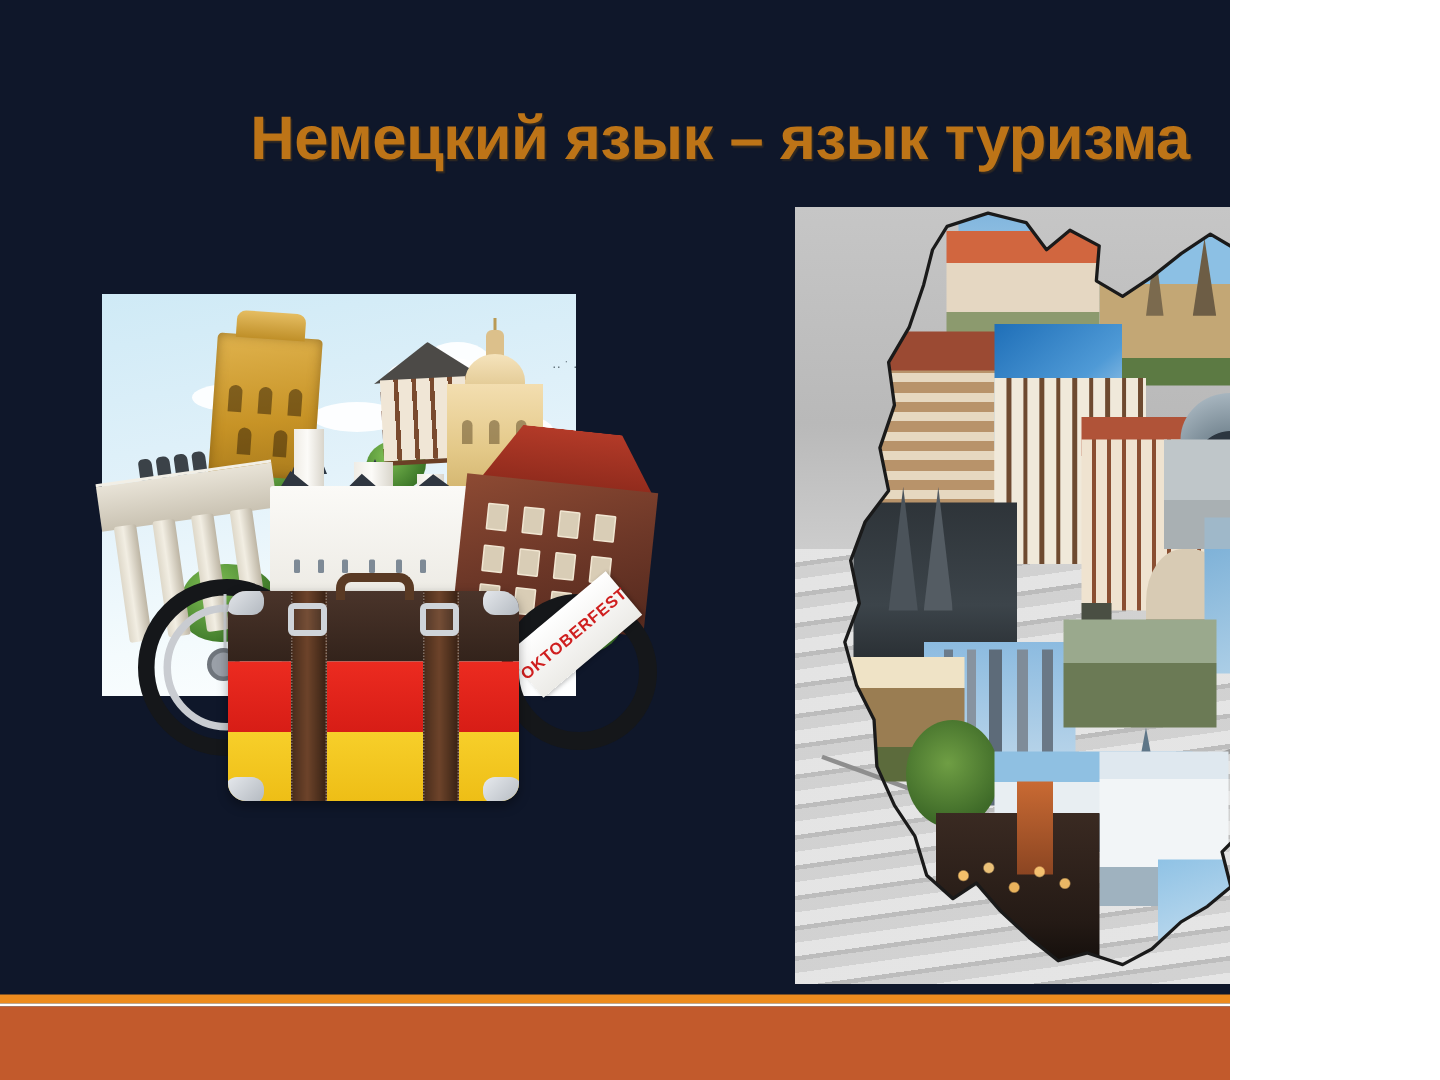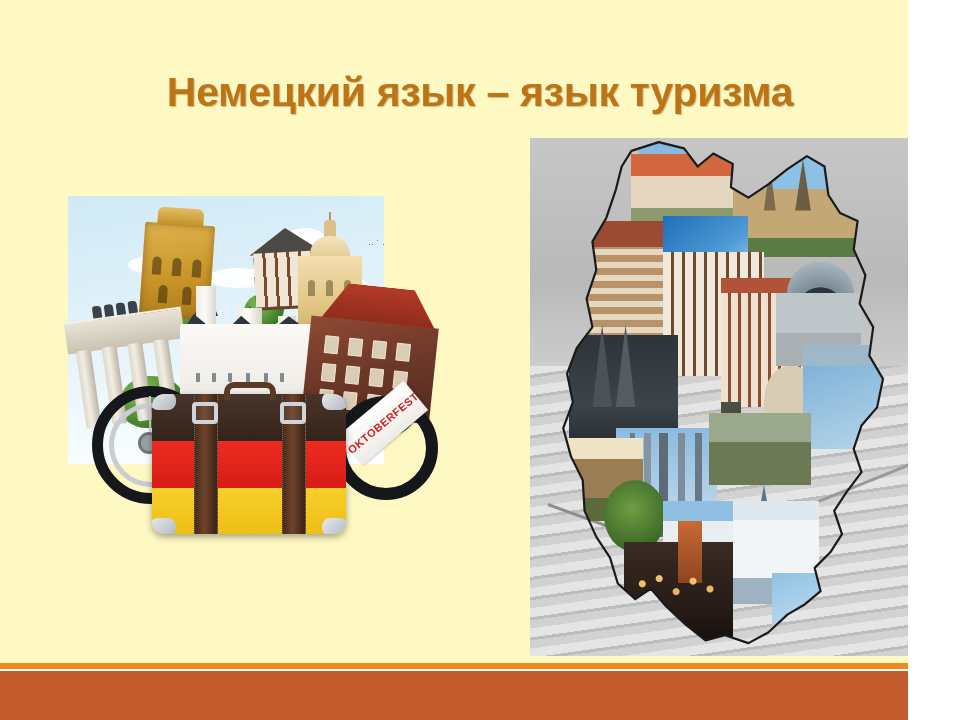--- a/index.html
+++ b/index.html
@@ -5,23 +5,23 @@
   html, body {
     margin: 0;
     padding: 0;
     background: #ffffff;
   }
   body {
     font-family: "Liberation Sans", sans-serif;
   }
   .slide {
     position: relative;
-    width: 908px;
+    width: 820px;
     height: 720px;
-    background: #fef9c3;
+    background: #0f172a;
     overflow: hidden;
   }
 
   
   .slide-title {
     position: absolute;
     left: 0;
     top: 72px;
     width: 960px;
     text-align: center;

